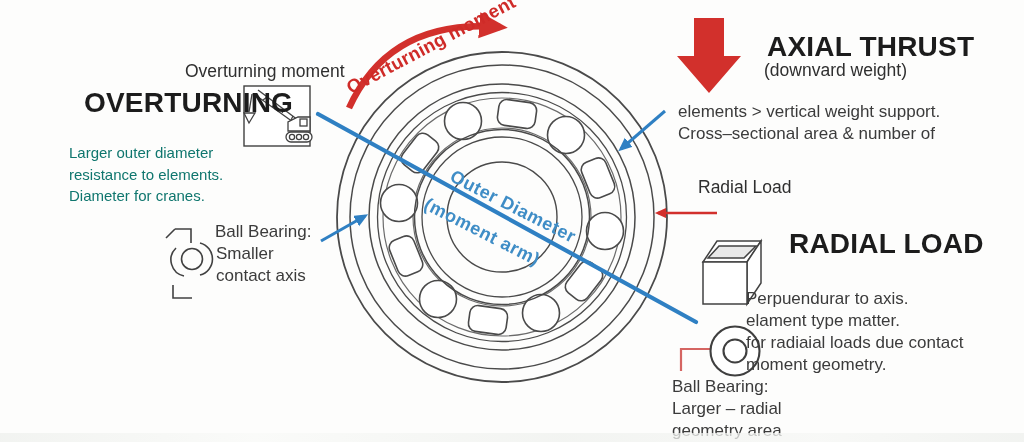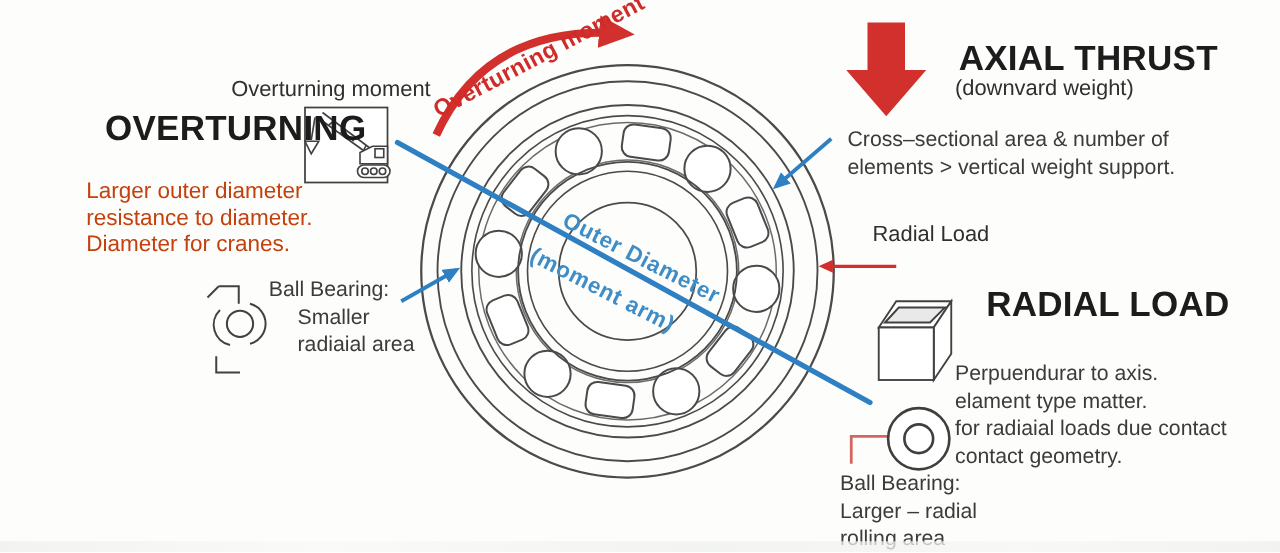--- a/index.html
+++ b/index.html
@@ -6,25 +6,25 @@
   #canvas{
     position:relative;width:1024px;height:442px;overflow:hidden;
     background:#fdfdfc;
     font-family:"Liberation Sans","DejaVu Sans",sans-serif;
     color:#3b3b3b;
   }
   #diagram-svg{position:absolute;left:0;top:0;width:1024px;height:442px;}
   .abs{position:absolute;white-space:nowrap;}
   .caption{font-size:17.5px;color:#2f2f2f;}
   .h1{font-size:28px;font-weight:700;color:#1c1c1c;line-height:31px;letter-spacing:.2px;}
-  .body-text{font-size:18px;line-height:21.5px;color:#c2410c;}
+  .body-text{font-size:15px;line-height:21.5px;color:#0f766e;}
   .body-text-r{font-size:17px;line-height:22px;color:#3b3b3b;}
   .blue-rot{font-size:18px;font-weight:600;color:#3f8dc6;letter-spacing:.6px;}
   .red-rot{font-size:18.5px;font-weight:600;color:#cf2b28;letter-spacing:.3px;}
-  .indent{margin-left:23px;}
+  .indent{margin-left:1px;}
   .bottom-band{
     position:absolute;left:0;right:0;bottom:0;height:9px;opacity:.75;
     background:linear-gradient(to right,#eef0ed,#f9faf8 25%,#eff1ee 55%,#f6f7f5 80%,#eef0ed);
   }
 </style>
 </head>
 <body>
 
 <div id="canvas">
 
@@ -118,52 +118,52 @@
 
   <div class="abs red-rot" style="left:348px;top:78px;transform:rotate(-28deg);transform-origin:left center;">Overturning moment</div>
 
   <div class="abs caption" style="left:185px;top:61px;">Overturning moment</div>
 
   <div class="abs h1" style="left:68px;top:87px;margin-left:16px;">
     <div>OVERTURNING</div>
   </div>
   <div class="abs body-text" style="left:69px;top:142px;">
     <div>Larger outer diameter</div>
-    <div>resistance to diameter.</div>
+    <div>resistance to elements.</div>
     <div>Diameter for cranes.</div>
   </div>
 
   <div class="abs body-text-r" style="left:215px;top:221px;">
     <div>Ball Bearing:</div>
     <div class="indent">Smaller</div>
-    <div class="indent">radiaial area</div>
+    <div class="indent">contact axis</div>
   </div>
 
   <div class="abs h1" style="left:767px;top:31px;">AXIAL THRUST</div>
   <div class="abs caption" style="left:764px;top:60px;">(downvard weight)</div>
   <div class="abs body-text-r" style="left:678px;top:101px;">
+    <div>elements &gt; vertical weight support.</div>
     <div>Cross–sectional area &amp; number of</div>
-    <div>elements &gt; vertical weight support.</div>
   </div>
 
   <div class="abs caption" style="left:698px;top:177px;">Radial Load</div>
 
   <div class="abs h1" style="left:789px;top:228px;">
     <div>RADIAL LOAD</div>
   </div>
-  <div class="abs body-text-r" style="left:764px;top:288px;">
+  <div class="abs body-text-r" style="left:746px;top:288px;">
     <div>Perpuendurar to axis.</div>
     <div>elament type matter.</div>
     <div>for radiaial loads due contact</div>
-    <div>contact geometry.</div>
+    <div>moment geometry.</div>
   </div>
 
   <div class="abs body-text-r" style="left:672px;top:376px;">
     <div>Ball Bearing:</div>
     <div>Larger – radial</div>
-    <div>rolling area</div>
+    <div>geometry area</div>
   </div>
 
   <div class="abs blue-rot" style="left:456px;top:166px;transform:rotate(27deg);transform-origin:left top;">Outer Diameter</div>
   <div class="abs blue-rot" style="left:430px;top:194px;transform:rotate(27deg);transform-origin:left top;">(moment arm)</div>
 
   <div class="bottom-band"></div>
 </div>
 
 </body></html>

